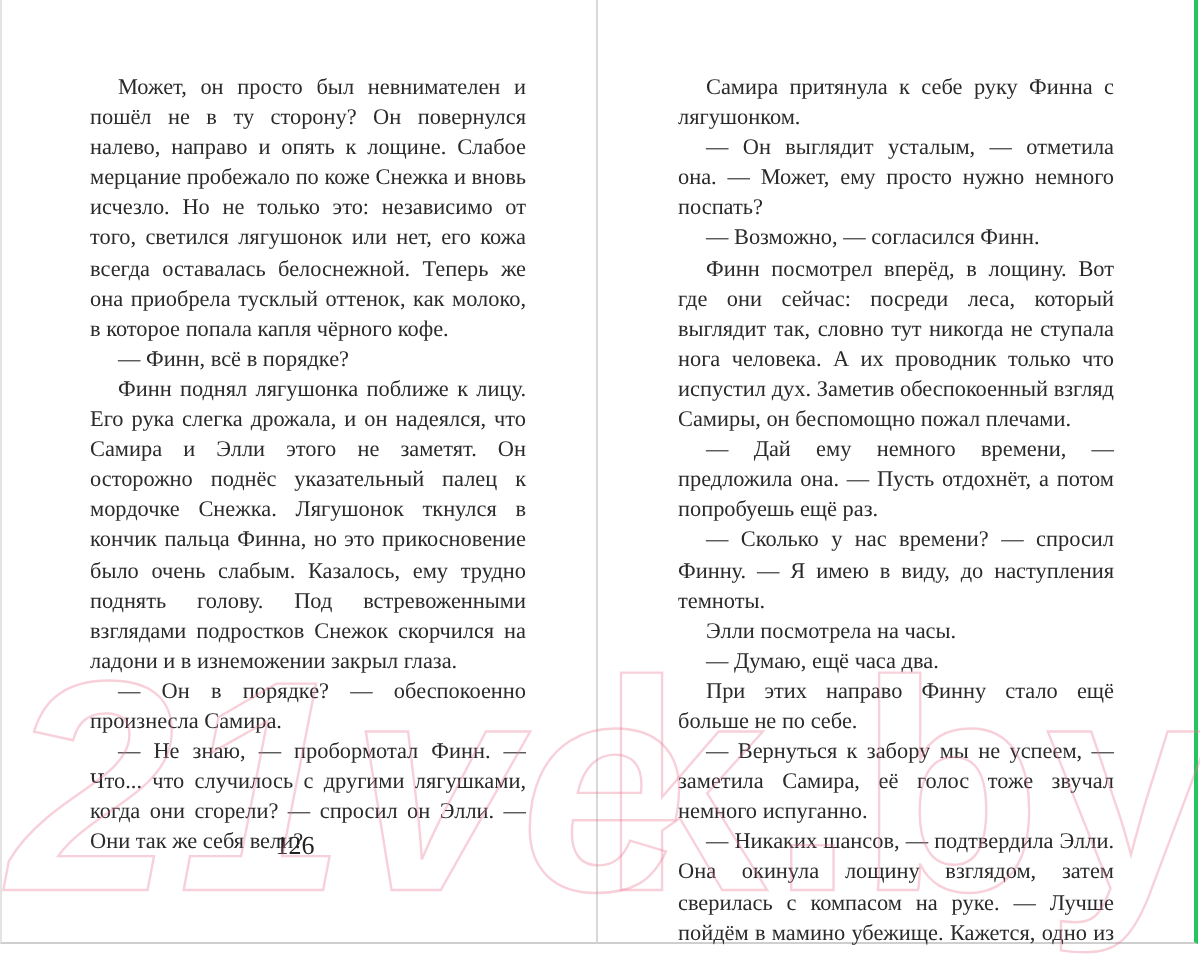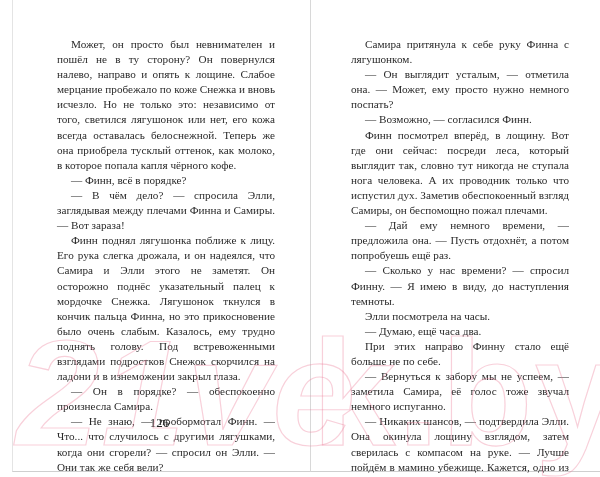--- a/index.html
+++ b/index.html
@@ -1,20 +1,20 @@
 <!DOCTYPE html>
 <html><head>
 <meta charset="utf-8">
 <style>
   html, body { margin:0; padding:0; }
   body {
     width:600px; height:477px; background:#ffffff; position:relative; overflow:hidden;
     font-family: "Liberation Serif", "DejaVu Serif", serif;
   }
-  .spread { position:absolute; left:12px; top:0; width:500px; height:477px; }
+  .spread { position:absolute; left:0; top:0; width:500px; height:477px; }
   .page {
     position:absolute; top:0; height:472px; background:#fff;
     box-sizing:border-box;
   }
   .page.left { left:0; width:299px; border-right:1px solid #d8d8d8; border-bottom:1px solid #cfcfcf; border-left:1px solid #e4e4e4; }
   .page.right { left:299px; width:300px; border-bottom:1px solid #cfcfcf; border-right:2px solid #22c55e; }
   .text {
     position:absolute; top:37px; font-size:11.2px; line-height:15.1px; color:#2a2a2a;
     text-align:justify; hyphens:manual;
   }
@@ -34,21 +34,20 @@
 </style>
 </head>
 <body>
 
 <div class="spread">
 
   <div class="page left">
     <div class="text">
       <p>Может, он просто был невнимателен и пошёл не в ту сторону? Он повернулся налево, направо и опять к лощине. Слабое мерцание пробежало по коже Снежка и вновь исчезло. Но не только это: независимо от того, светился лягушонок или нет, его кожа всегда оставалась белоснежной. Теперь же она приобрела тусклый оттенок, как молоко, в которое попала капля чёрного кофе.</p>
       <p>— Финн, всё в порядке?</p>
-      <p>— В чём дело? — спросила Элли, заглядывая между плечами Финна и Самиры. — Вот зараза!</p>
       <p>Финн поднял лягушонка поближе к лицу. Его рука слегка дрожала, и он надеялся, что Самира и Элли этого не заметят. Он осторожно поднёс указательный палец к мордочке Снежка. Лягушонок ткнулся в кончик пальца Финна, но это прикосновение было очень слабым. Казалось, ему трудно поднять голову. Под встревоженными взглядами подростков Снежок скорчился на ладони и в изнеможении закрыл глаза.</p>
       <p>— Он в порядке? — обеспокоенно произнесла Самира.</p>
       <p>— Не знаю, — пробормотал Финн. — Что... что случилось с другими лягушками, когда они сгорели? — спросил он Элли. — Они так же себя вели?</p>
 
     </div>
     <div class="pnum">126</div>
   </div>
 
   <div class="page right">
     <div class="text">

